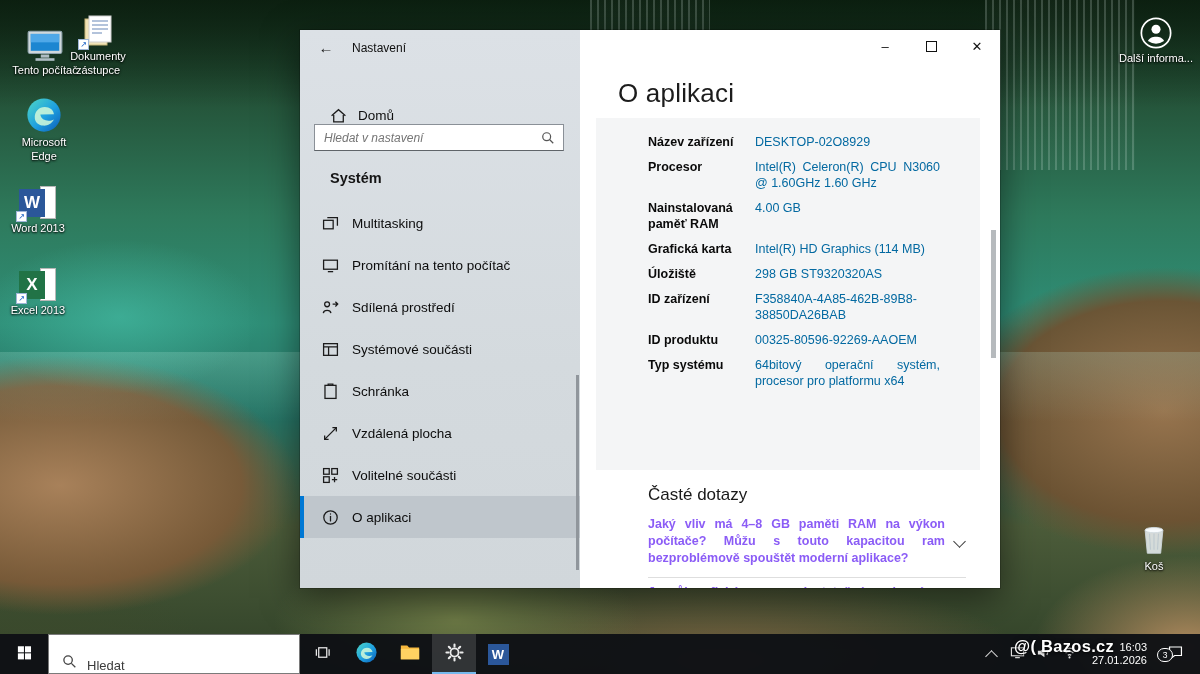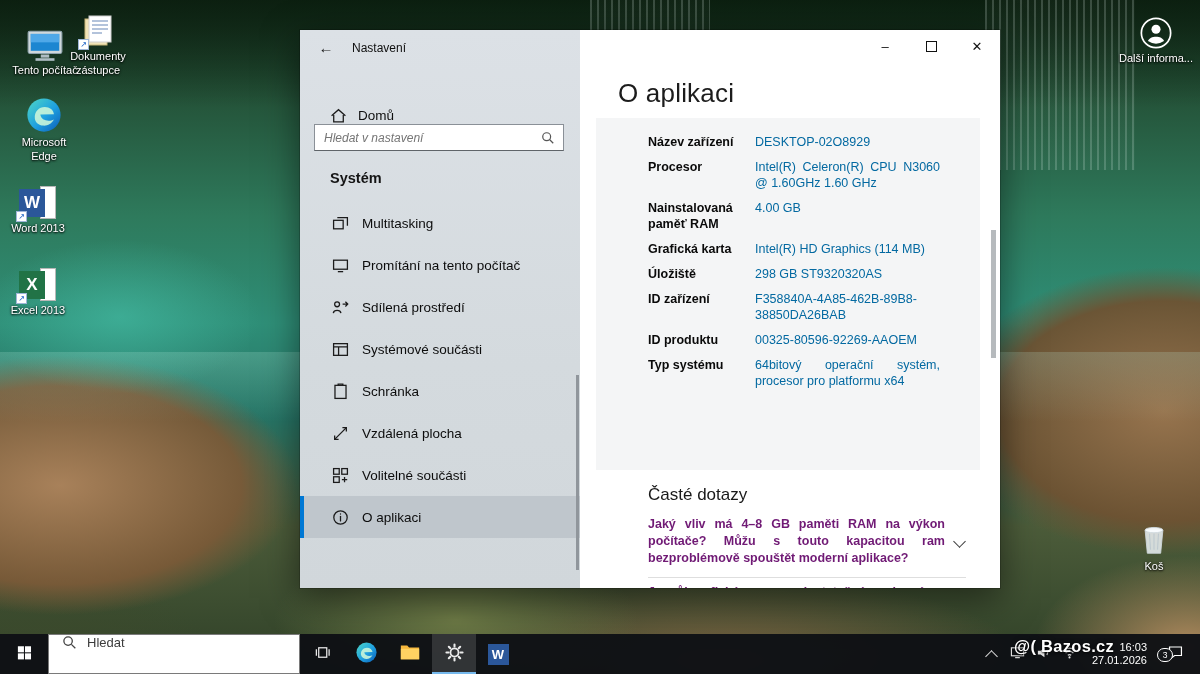--- a/index.html
+++ b/index.html
@@ -45,48 +45,48 @@
   .window{position:absolute;left:300px;top:30px;width:700px;height:558px;display:flex;z-index:5;overflow:hidden;background:#fff;box-shadow:0 10px 34px rgba(0,0,0,.5),0 0 0 1px rgba(0,0,0,.18);}
   .sidebar{flex:0 0 280px;width:280px;position:relative;background:linear-gradient(180deg,#dce1e6 0%,#d4dade 60%,#d1d7db 100%);}
   .back-btn{position:absolute;left:14px;top:7px;width:24px;height:20px;display:flex;align-items:center;justify-content:center;font-size:15px;color:#1a1a1a;}
   .win-title{position:absolute;left:52px;top:11px;font-size:12px;color:#0f0f0f;}
   .home-row{position:absolute;left:30px;top:56px;height:20px;display:flex;align-items:center;gap:11px;font-size:13.5px;color:#0f0f0f;margin-top:19px;}
   .side-search{position:absolute;left:14px;top:94px;width:250px;height:27px;background:#fff;border:1px solid #8a9097;border-bottom-color:#5f6469;box-sizing:border-box;display:flex;align-items:center;}
   .side-search input{flex:1;border:none;outline:none;background:transparent;font-size:12px;color:#333;padding:0 4px 0 9px;font-family:inherit;font-style:italic;}
   .side-search .mag{margin-right:8px;color:#444;display:flex;}
   .section-title{position:absolute;left:30px;top:140px;font-size:14.5px;font-weight:700;color:#141414;}
   .nav{position:absolute;left:0;right:0;top:172px;}
-  .nav-item{display:flex;align-items:center;height:42px;padding-left:32px;gap:13px;font-size:13.5px;color:#0c0c0c;position:relative;}
+  .nav-item{display:flex;align-items:center;height:42px;padding-left:22px;gap:13px;font-size:13.5px;color:#0c0c0c;position:relative;}
   .nav-item.selected{background:#bfc6cc;}
   .nav-item.selected::before{content:"";position:absolute;left:0;top:0;bottom:0;width:4px;background:#0078d4;}
   .nic{display:flex;width:17px;justify-content:center;}
   .side-scroll{position:absolute;right:1px;top:345px;width:3px;height:195px;background:#90969c;}
 
   .main{flex:1;position:relative;background:#fff;}
   .caption{position:absolute;top:0;right:0;display:flex;z-index:3;}
   .cap-btn{width:46px;height:32px;display:flex;align-items:center;justify-content:center;font-size:13px;color:#111;}
   .cap-max i{display:block;width:9px;height:9px;border:1.1px solid #111;}
   .page-title{position:absolute;left:38px;top:48px;font-size:26px;font-weight:300;color:#1c1c1c;letter-spacing:.2px;}
   .spec-panel{position:absolute;left:16px;top:88px;width:384px;height:352px;background:#f4f5f6;box-sizing:border-box;padding:16px 40px 0 52px;}
   .spec-row{display:grid;grid-template-columns:97px 1fr;column-gap:10px;margin-bottom:9px;font-size:12.5px;line-height:16px;}
   .spec-label{font-weight:700;color:#0a0a0a;}
   .spec-value{color:#0369a1;text-align:justify;overflow-wrap:anywhere;}
   .faq{position:absolute;left:16px;top:455px;width:384px;box-sizing:border-box;padding:0 14px 0 52px;}
   .faq-title{font-size:17px;color:#191919;}
   .faq-item{display:flex;align-items:center;gap:10px;margin-top:11px;}
-  .faq-q{flex:1;font-size:12.5px;font-weight:700;line-height:17px;color:#701a75;text-align:justify;}
+  .faq-q{flex:1;font-size:12.5px;font-weight:700;line-height:17px;color:#8b5cf6;text-align:justify;}
   .chev{width:8px;height:8px;border-right:1.6px solid #3a3a3a;border-bottom:1.6px solid #3a3a3a;transform:rotate(45deg);flex:0 0 auto;margin-right:2px;}
   .faq-divider{border-top:1px solid #dedede;margin-top:10px;}
   .faq-item.clipped{margin-top:6px;}
   .main-scroll{position:absolute;right:4px;top:200px;width:5px;height:128px;background:#b6babd;}
 
   
   .taskbar{position:absolute;left:0;bottom:0;width:1200px;height:40px;background:rgba(14,17,21,.97);display:flex;align-items:stretch;z-index:20;color:#fff;}
   .tb-start{width:48px;display:flex;align-items:center;justify-content:center;}
-  .tb-search{width:252px;background:#fff;border:1px solid #7a7a7a;box-sizing:border-box;display:flex;align-items:flex-start;gap:10px;padding:0 13px;}
+  .tb-search{width:252px;background:#fff;border:1px solid #7a7a7a;box-sizing:border-box;display:flex;align-items:flex-end;gap:10px;padding:0 13px;}
   .tb-search-text{color:#3c3c3c;font-size:13px;}
   .tb-task{width:44px;display:flex;align-items:center;justify-content:center;}
   .tb-app{width:44px;display:flex;align-items:center;justify-content:center;position:relative;}
   .tb-app.active{background:rgba(255,255,255,.14);box-shadow:inset 0 -2px 0 #76b9ed;}
   .tb-word-tile{width:21px;height:21px;background:#2b579a;color:#fff;font-weight:700;font-size:13px;display:flex;align-items:center;justify-content:center;}
   .tb-spacer{flex:1;}
   .tb-tray{display:flex;align-items:center;}
   .tb-tray-btn{width:26px;height:40px;display:flex;align-items:center;justify-content:center;}
   .tb-chevron{width:8px;height:8px;border-right:1.4px solid #ddd;border-bottom:1.4px solid #ddd;transform:rotate(-135deg);margin-top:4px;}
   .tb-clock{display:flex;flex-direction:column;align-items:flex-end;justify-content:center;font-size:11px;line-height:13px;padding:0 9px;}

